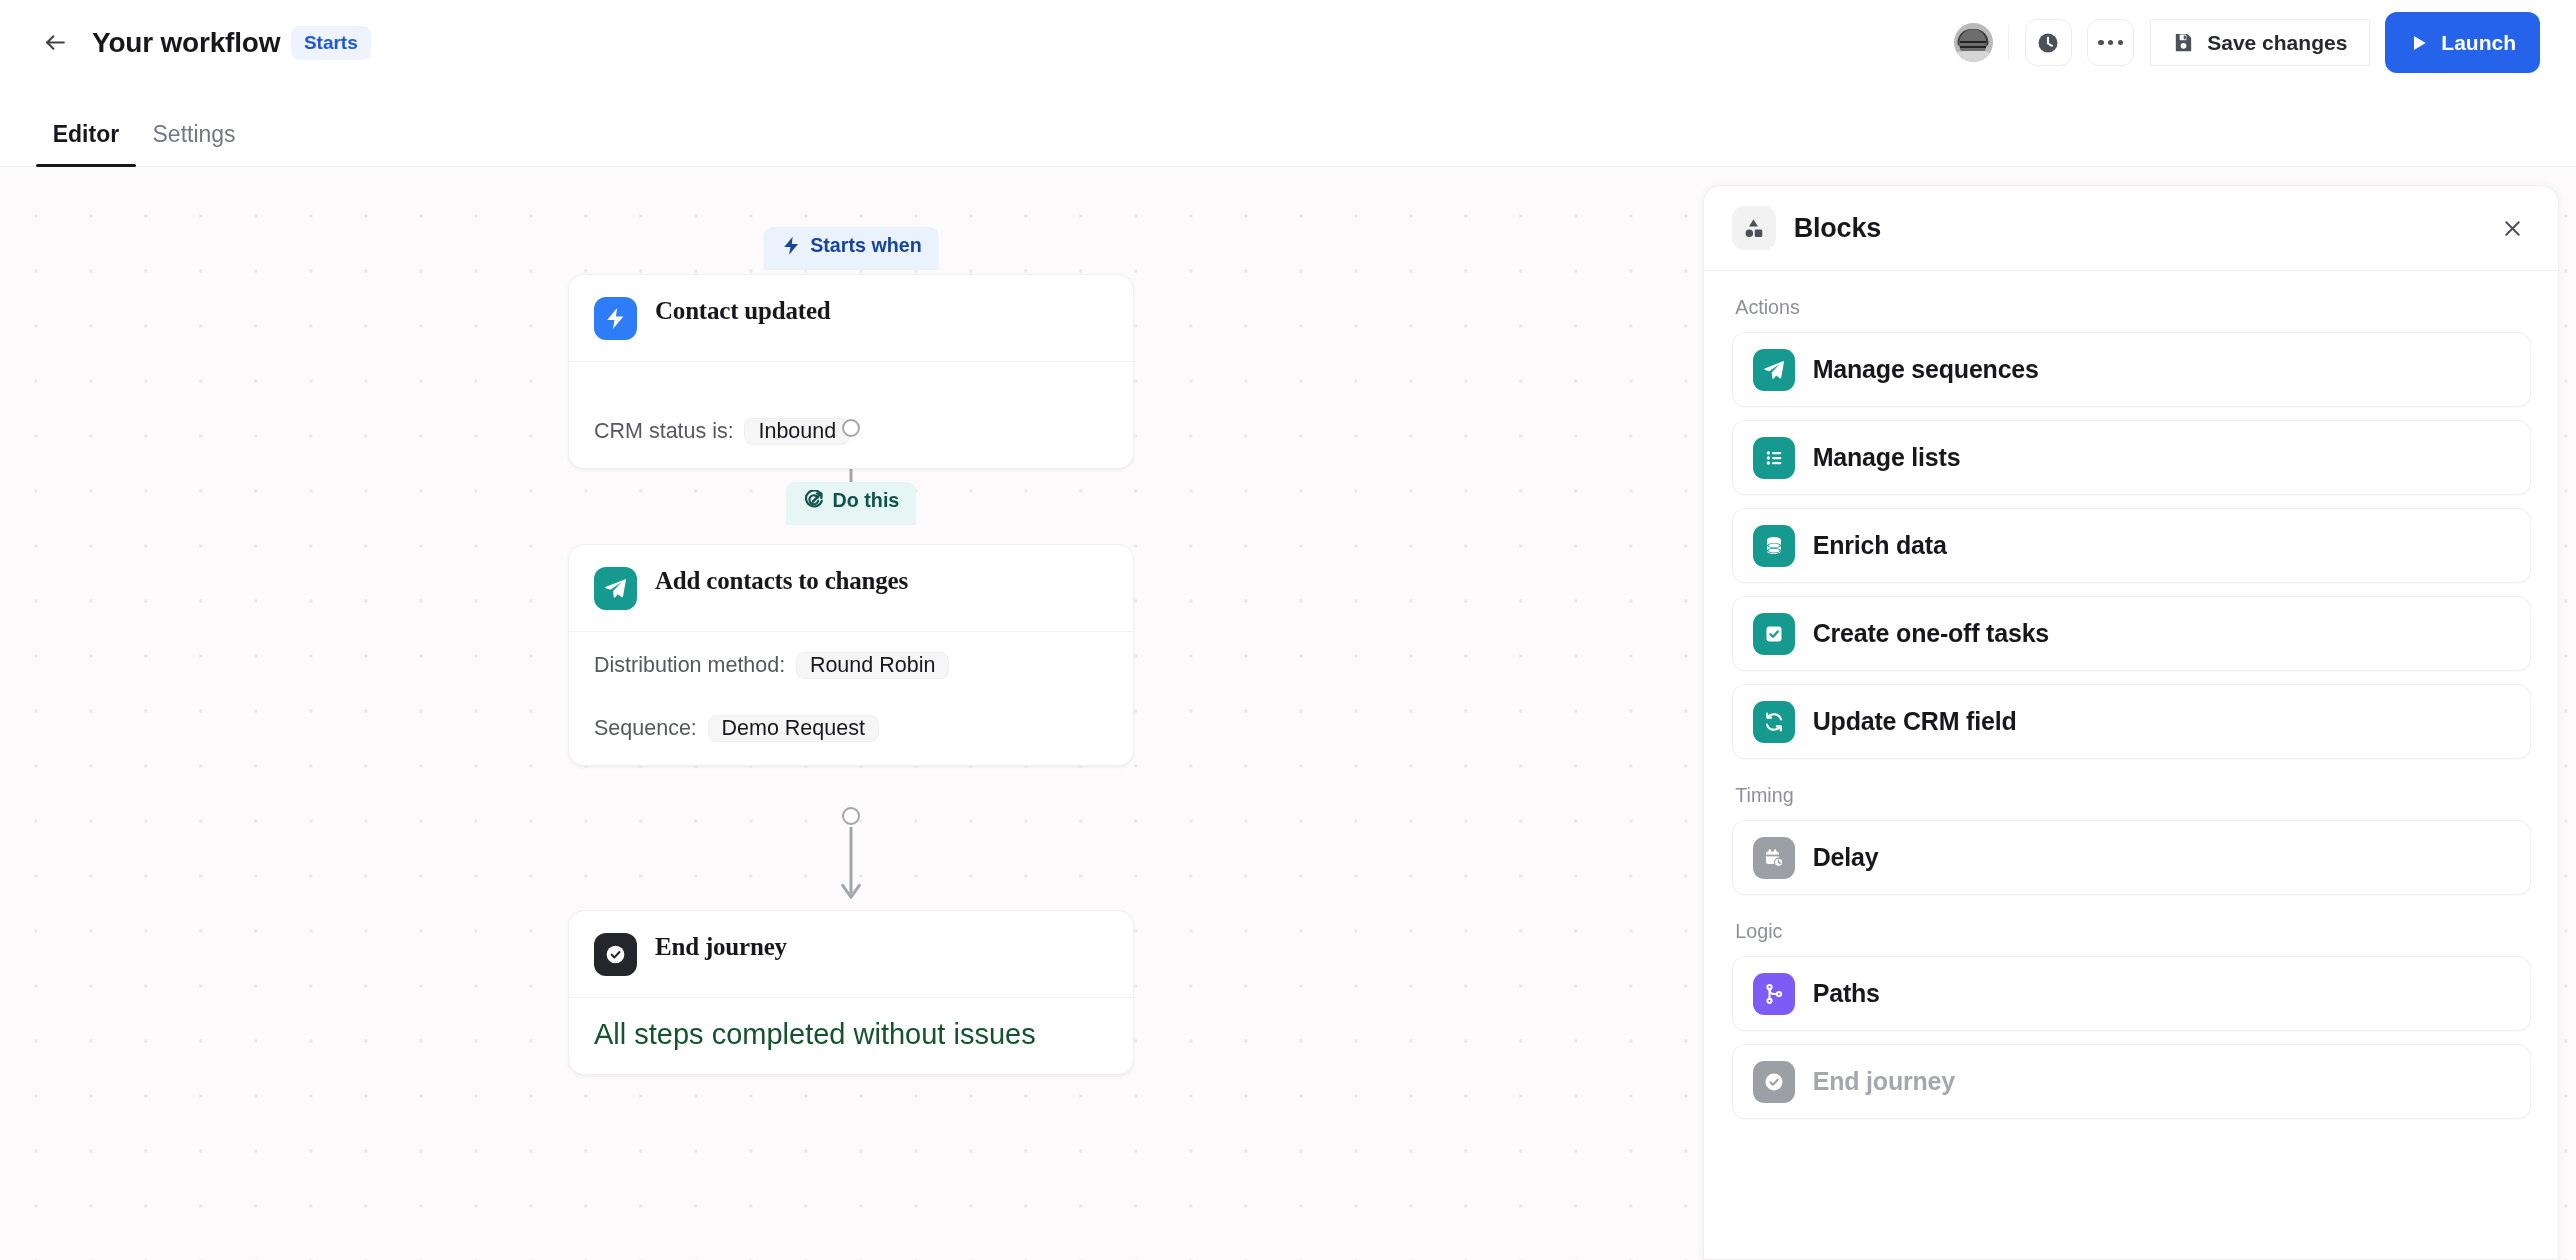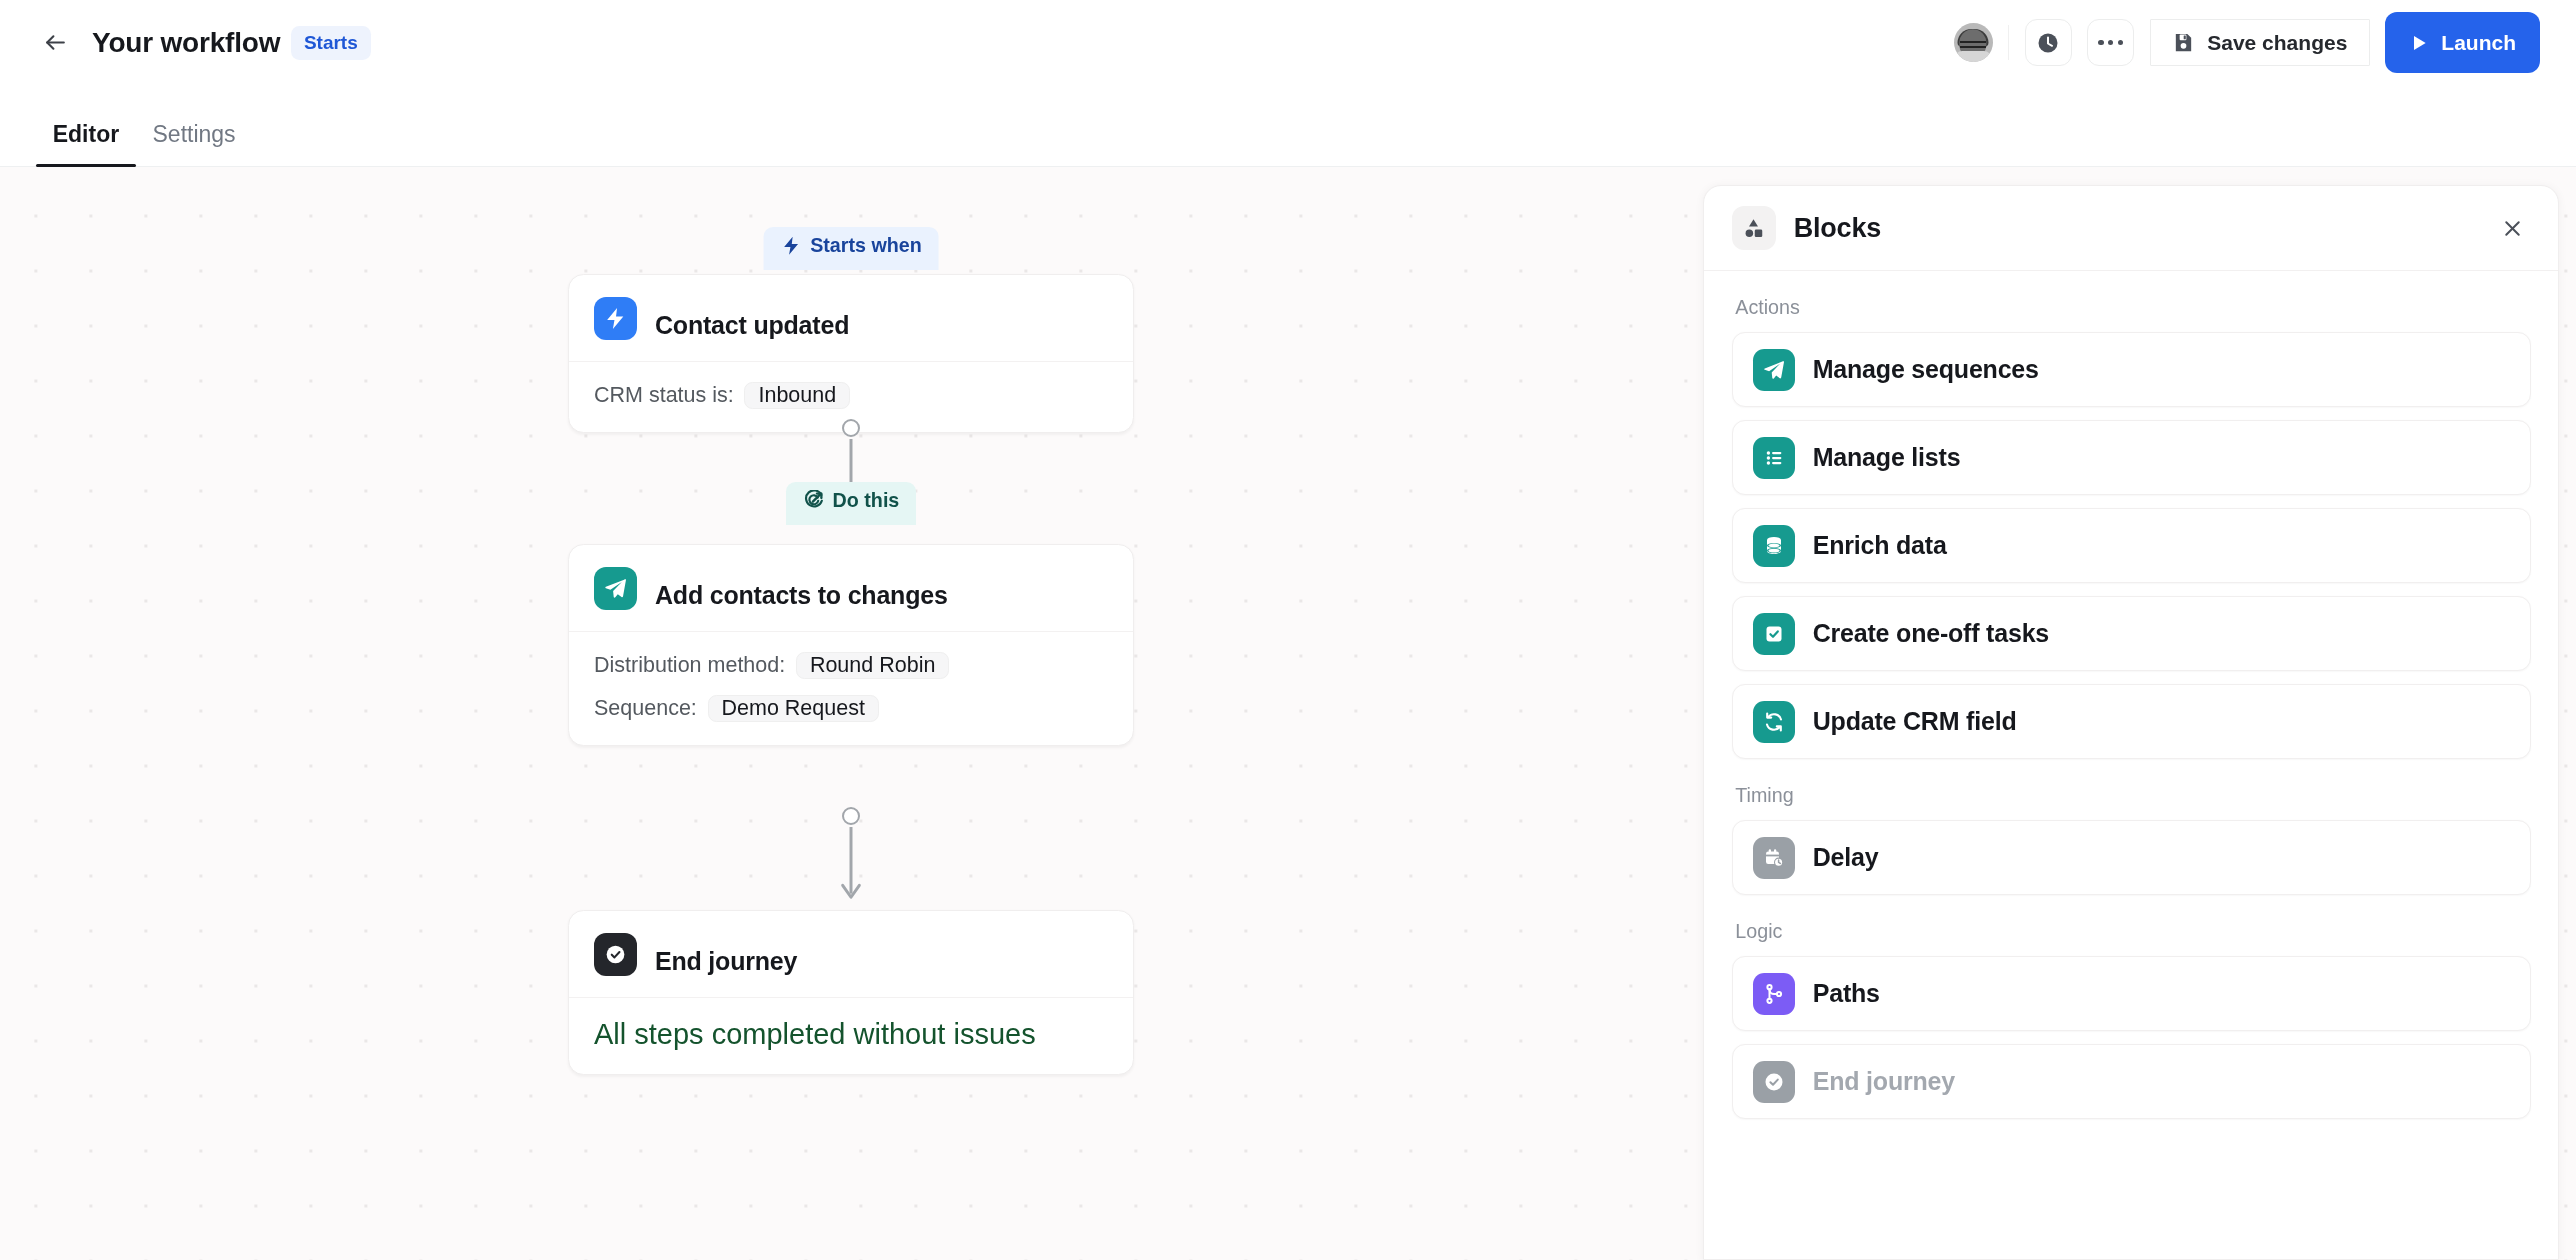--- a/index.html
+++ b/index.html
@@ -148,42 +148,43 @@
 
   .node-card {
     position: absolute; left: 0; width: 566px;
     background: #ffffff;
     border: 1.2px solid #f0eeee;
     border-radius: 15.5px;
     box-shadow: 0 1.2px 3px rgba(20,20,30,.045);
     z-index: 2;
   }
   .node-head {
-    display: flex; align-items: flex-end; gap: 18px;
+    display: flex; align-items: flex-start; gap: 18px;
     padding: 21.5px 25px;
     border-bottom: 1.2px solid #f3f1f1;
+    font-family: Liberation Serif, serif;
   }
   .node-ico {
     width: 43px; height: 43px; border-radius: 12px; flex: none;
     display: flex; align-items: center; justify-content: center;
   }
   .node-ico svg { width: 25px; height: 25px; }
   .ico-blue  { background: #2f7df6; }
   .ico-teal  { background: #169a8f; }
   .ico-dark  { background: #24262b; }
   .node-title {
     font-size: 25px; font-weight: 700; color: #16181d;
     letter-spacing: -0.2px; white-space: nowrap;
   }
   .node-body { padding: 20px 25px 23px 25px; }
   .node-row {
     display: flex; align-items: center; gap: 10.7px;
     margin-bottom: 15.5px; white-space: nowrap;
   }
-  .node-row:last-child { margin-bottom: 0; }
+  .node-row:last-child { margin-bottom: 0; margin-top: 36px; }
   .row-label { font-size: 21.5px; color: #54595f; }
   .row-pill {
     font-size: 21.5px; color: #16181d; font-weight: 500;
     background: #f6f6f7; border: 1.2px solid #efefef;
     padding: 0 13px; border-radius: 8.4px;
   }
   .node-note { font-size: 29px; color: #14532d; white-space: nowrap; }
 
   
   .connector-dot {

